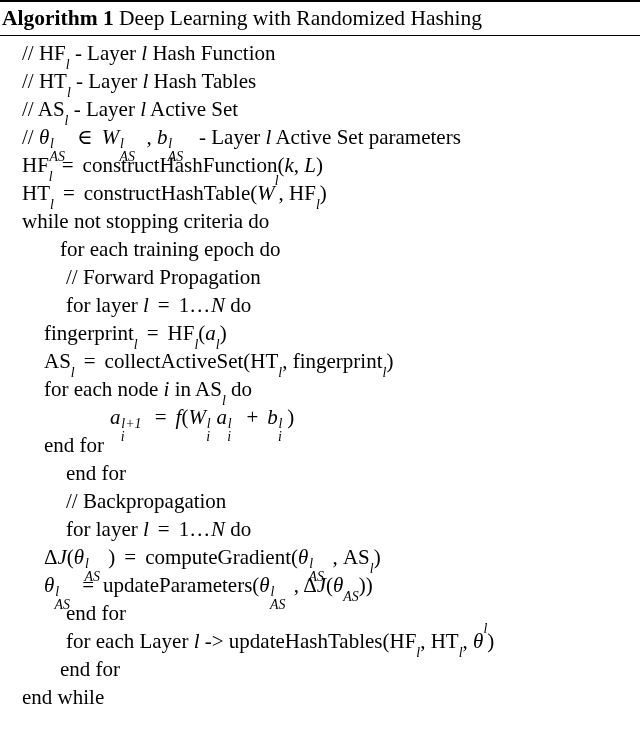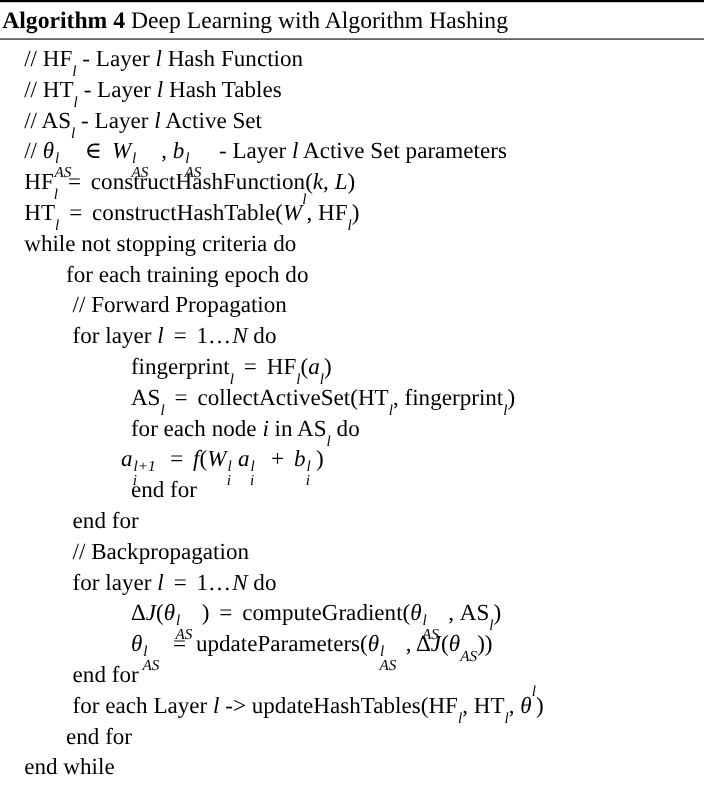--- a/index.html
+++ b/index.html
@@ -55,21 +55,21 @@
     height: 28px;
     white-space: nowrap;
     padding-left: 22px;
     box-sizing: border-box;
   }
 
   
   .ind0 { padding-left: 22px; }
   .ind1 { padding-left: 60px; }
   .ind2 { padding-left: 66px; }
-  .ind3 { padding-left: 119px; }
+  .ind3 { padding-left: 44px; }
   .ind4 { padding-left: 110px; }
 
   
   .kw { font-weight: normal; }
 
   
   .cmt { }
 
   
   .mi {
@@ -114,21 +114,21 @@
   .rel { padding: 0 0.18em; }
   .thin { letter-spacing: 0.04em; }
 </style>
 </head>
 <body>
 
 <div id="algorithm-block">
 
   <div class="rule-thick"></div>
 
-  <div class="alg-title"><span class="kw">Algorithm 4</span> <span>Deep Learning with Algorithm Hashing</span></div>
+  <div class="alg-title"><span class="kw">Algorithm 1</span> <span>Deep Learning with Randomized Hashing</span></div>
 
   <div class="rule-thin"></div>
 
   <div class="alg-body">
 
     <div class="line ind0"><span class="cmt">// HF<sub class="mi">l</sub> - Layer <span class="mi">l</span> Hash Function</span></div>
 
     <div class="line ind0"><span class="cmt">// HT<sub class="mi">l</sub> - Layer <span class="mi">l</span> Hash Tables</span></div>
 
     <div class="line ind0"><span class="cmt">// AS<sub class="mi">l</sub> - Layer <span class="mi">l</span> Active Set</span></div>

